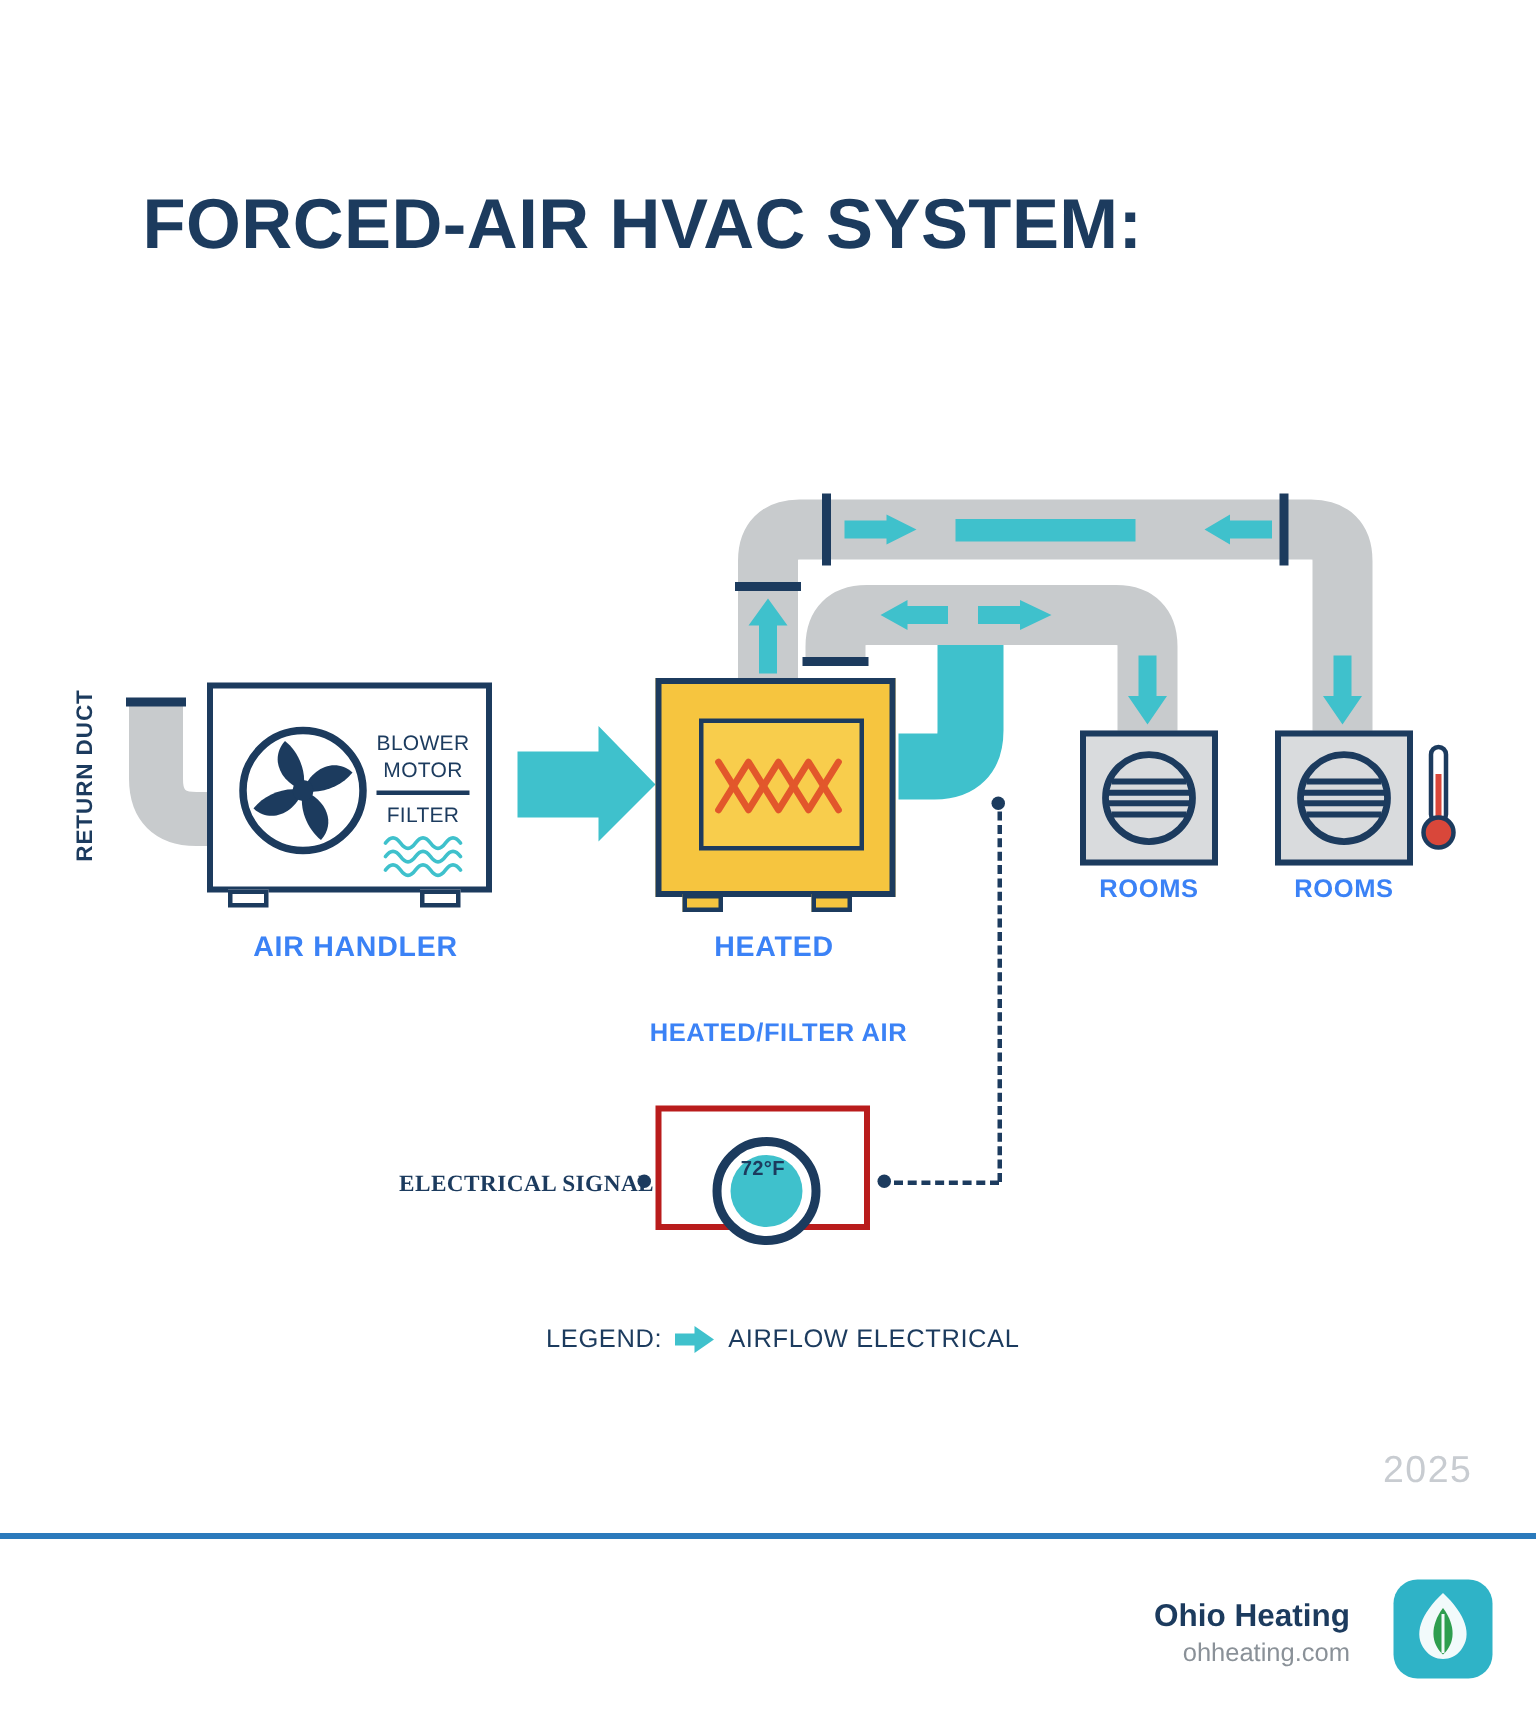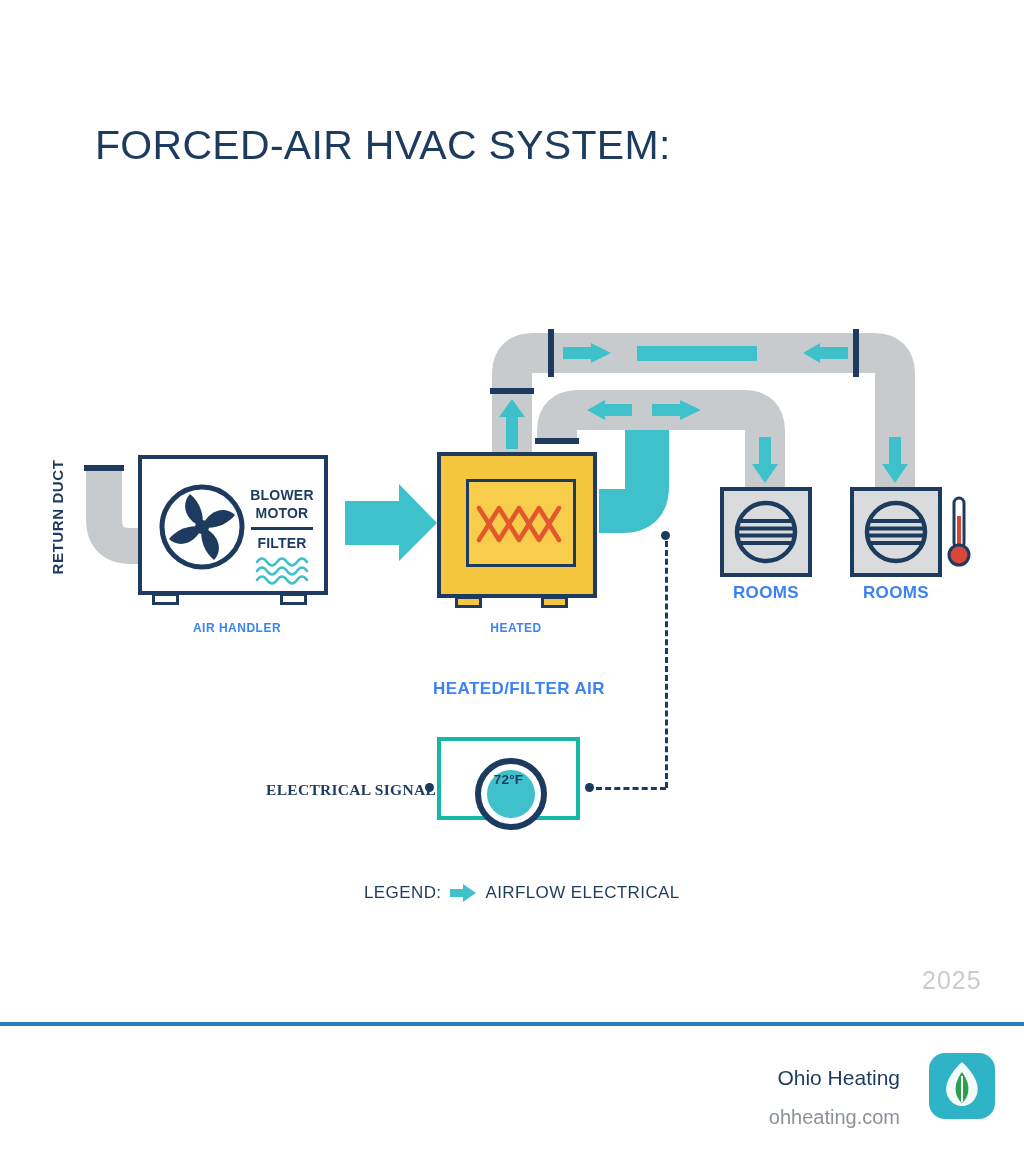--- a/index.html
+++ b/index.html
@@ -1,53 +1,53 @@
 <!DOCTYPE html>
 <html><head>
 <meta charset="utf-8">
 <style>
   html,body{margin:0;padding:0;background:#ffffff;}
   .page{position:relative;width:1024px;height:1154px;background:#ffffff;overflow:hidden;
         font-family:"Liberation Sans", sans-serif;color:#1c3b5e;}
   .abs{position:absolute;}
-  .title{position:absolute;left:95px;top:122px;margin:0;font-size:41px;line-height:1.17;
-         font-weight:normal;color:#1c3b5e;letter-spacing:0.3px;}
+  .title{position:absolute;left:95px;top:122px;margin:0;font-size:47px;line-height:1.17;
+         font-weight:bold;color:#1c3b5e;letter-spacing:0.3px;}
   .vlabel{position:absolute;left:57px;top:517px;transform:translate(-50%,-50%) rotate(-90deg);
           font-weight:bold;font-size:15px;letter-spacing:0.6px;white-space:nowrap;color:#1c3b5e;}
   .duct-layer{position:absolute;left:0;top:0;pointer-events:none;}
   .box{position:absolute;box-sizing:border-box;border:4px solid #1c3b5e;background:#fff;}
   .ah-box{left:138px;top:455px;width:190px;height:140px;}
   .ah-col{position:absolute;left:100px;top:28px;width:80px;text-align:center;
-          font-weight:bold;font-size:14px;line-height:1.25;letter-spacing:0.2px;color:#1c3b5e;}
+          font-weight:normal;font-size:14px;line-height:1.25;letter-spacing:0.2px;color:#1c3b5e;}
   .ah-divider{width:62px;margin:5px auto;border-top:3px solid #1c3b5e;height:0;}
   .furnace-box{left:437px;top:452px;width:160px;height:146px;background:#f6c53f;}
   .furnace-inner{position:absolute;left:25px;top:23px;width:110px;height:88px;box-sizing:border-box;
                  border:3px solid #1c3b5e;background:#f8cd4c;}
   .foot{position:absolute;width:27px;height:12px;box-sizing:border-box;border:3px solid #1c3b5e;background:#fff;}
   .foot.yellow{background:#f6c53f;}
   .room{position:absolute;top:487px;width:92px;height:90px;box-sizing:border-box;
         border:4px solid #1c3b5e;background:#d9dbdd;}
   .caption{position:absolute;transform:translateX(-50%);font-weight:bold;color:#3b82f6;white-space:nowrap;}
-  .cap-lg{font-size:12px;letter-spacing:0.5px;}
+  .cap-lg{font-size:19px;letter-spacing:0.5px;}
   .cap-md{font-size:17px;letter-spacing:0.4px;}
-  .thermo-box{left:437px;top:737px;width:143px;height:83px;border:4px solid #14b8a6;text-align:center;}
+  .thermo-box{left:437px;top:737px;width:143px;height:83px;border:4px solid #b91c1c;text-align:center;}
   .thermo-temp{position:absolute;left:50%;top:50%;transform:translate(-50%,-50%);
                font-weight:bold;font-size:13.5px;color:#1c3b5e;letter-spacing:0.2px;}
   .dash-v{position:absolute;border-left:3px dashed #1c3b5e;}
   .dash-h{position:absolute;border-top:3px dashed #1c3b5e;}
   .dot{position:absolute;width:9px;height:9px;border-radius:50%;background:#1c3b5e;}
   .sig-label{position:absolute;left:266px;top:781px;font-weight:bold;font-size:15.5px;
              letter-spacing:0.3px;color:#1c3b5e;font-family:Liberation Serif, serif;}
   .legend{position:absolute;left:364px;top:883px;display:flex;align-items:center;gap:9px;
           font-weight:normal;font-size:17px;letter-spacing:0.4px;color:#1c3b5e;}
   .year{position:absolute;left:922px;top:966px;font-size:25px;color:#c8ccd1;letter-spacing:1px;}
   .footer-line{position:absolute;left:0;top:1022px;width:1024px;height:4px;background:#2b7abc;}
   .footer-text{position:absolute;right:124px;top:1066px;text-align:right;}
-  .brand{font-size:21px;font-weight:normal;color:#1c3b5e;margin-left:39px;}
-  .site{font-size:20px;color:#8a9198;margin-top:16px;}
+  .brand{font-size:21px;font-weight:bold;color:#1c3b5e;margin-left:39px;}
+  .site{font-size:17px;color:#8a9198;margin-top:2px;}
   .logo{position:absolute;left:928px;top:1052px;}
 </style>
 </head>
 <body>
 
 <div class="page">
 
   <h1 class="title">
     <span style="display:block">FORCED-AIR HVAC SYSTEM:</span>
   </h1>

